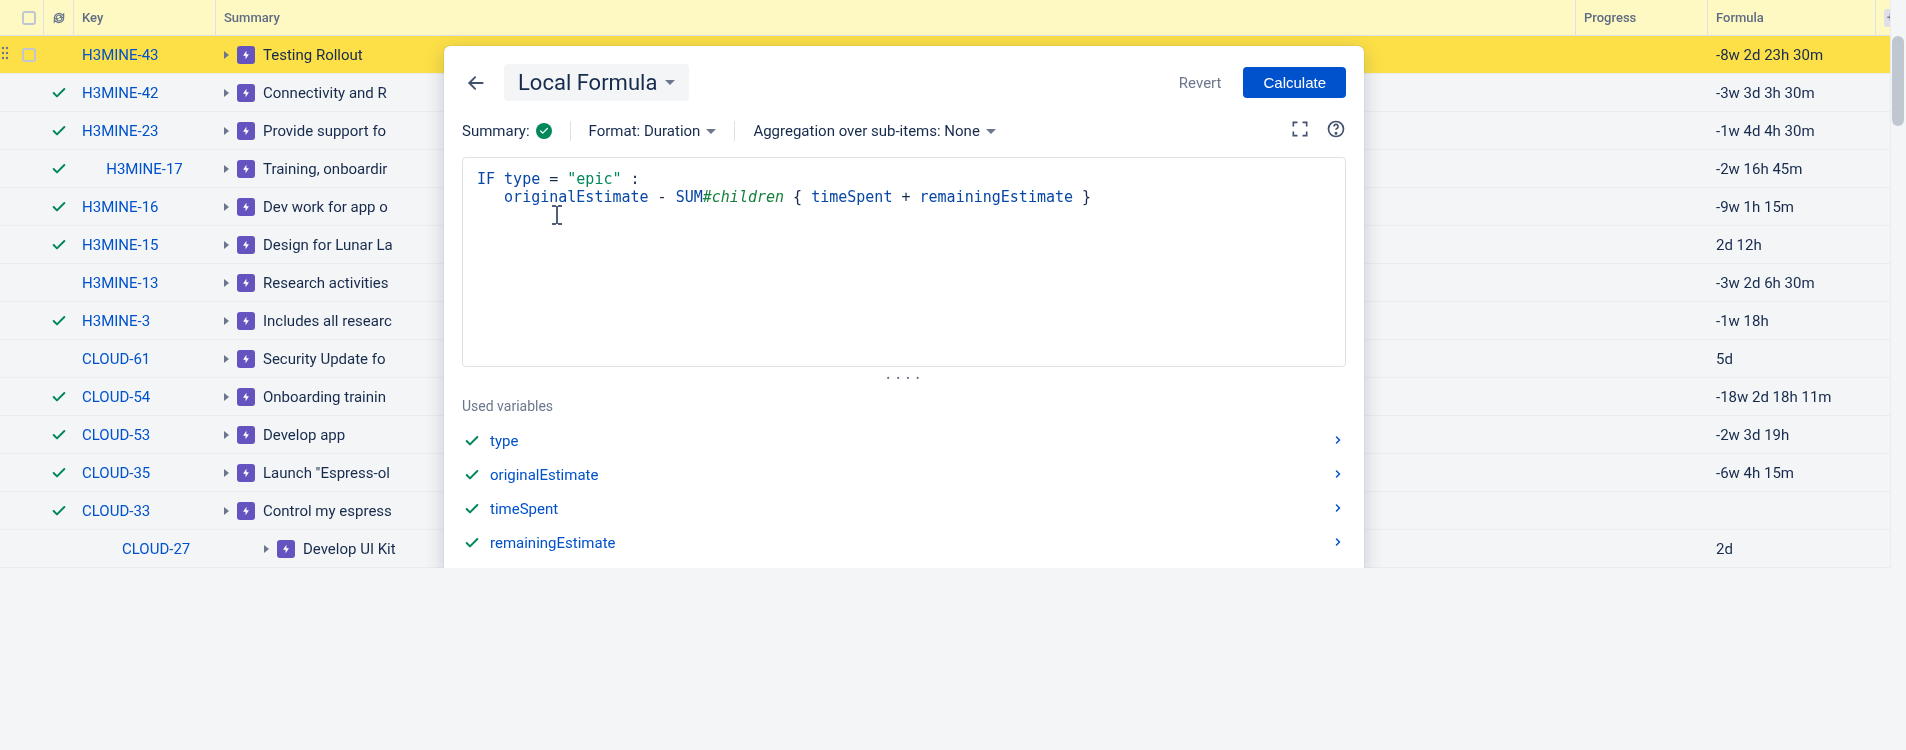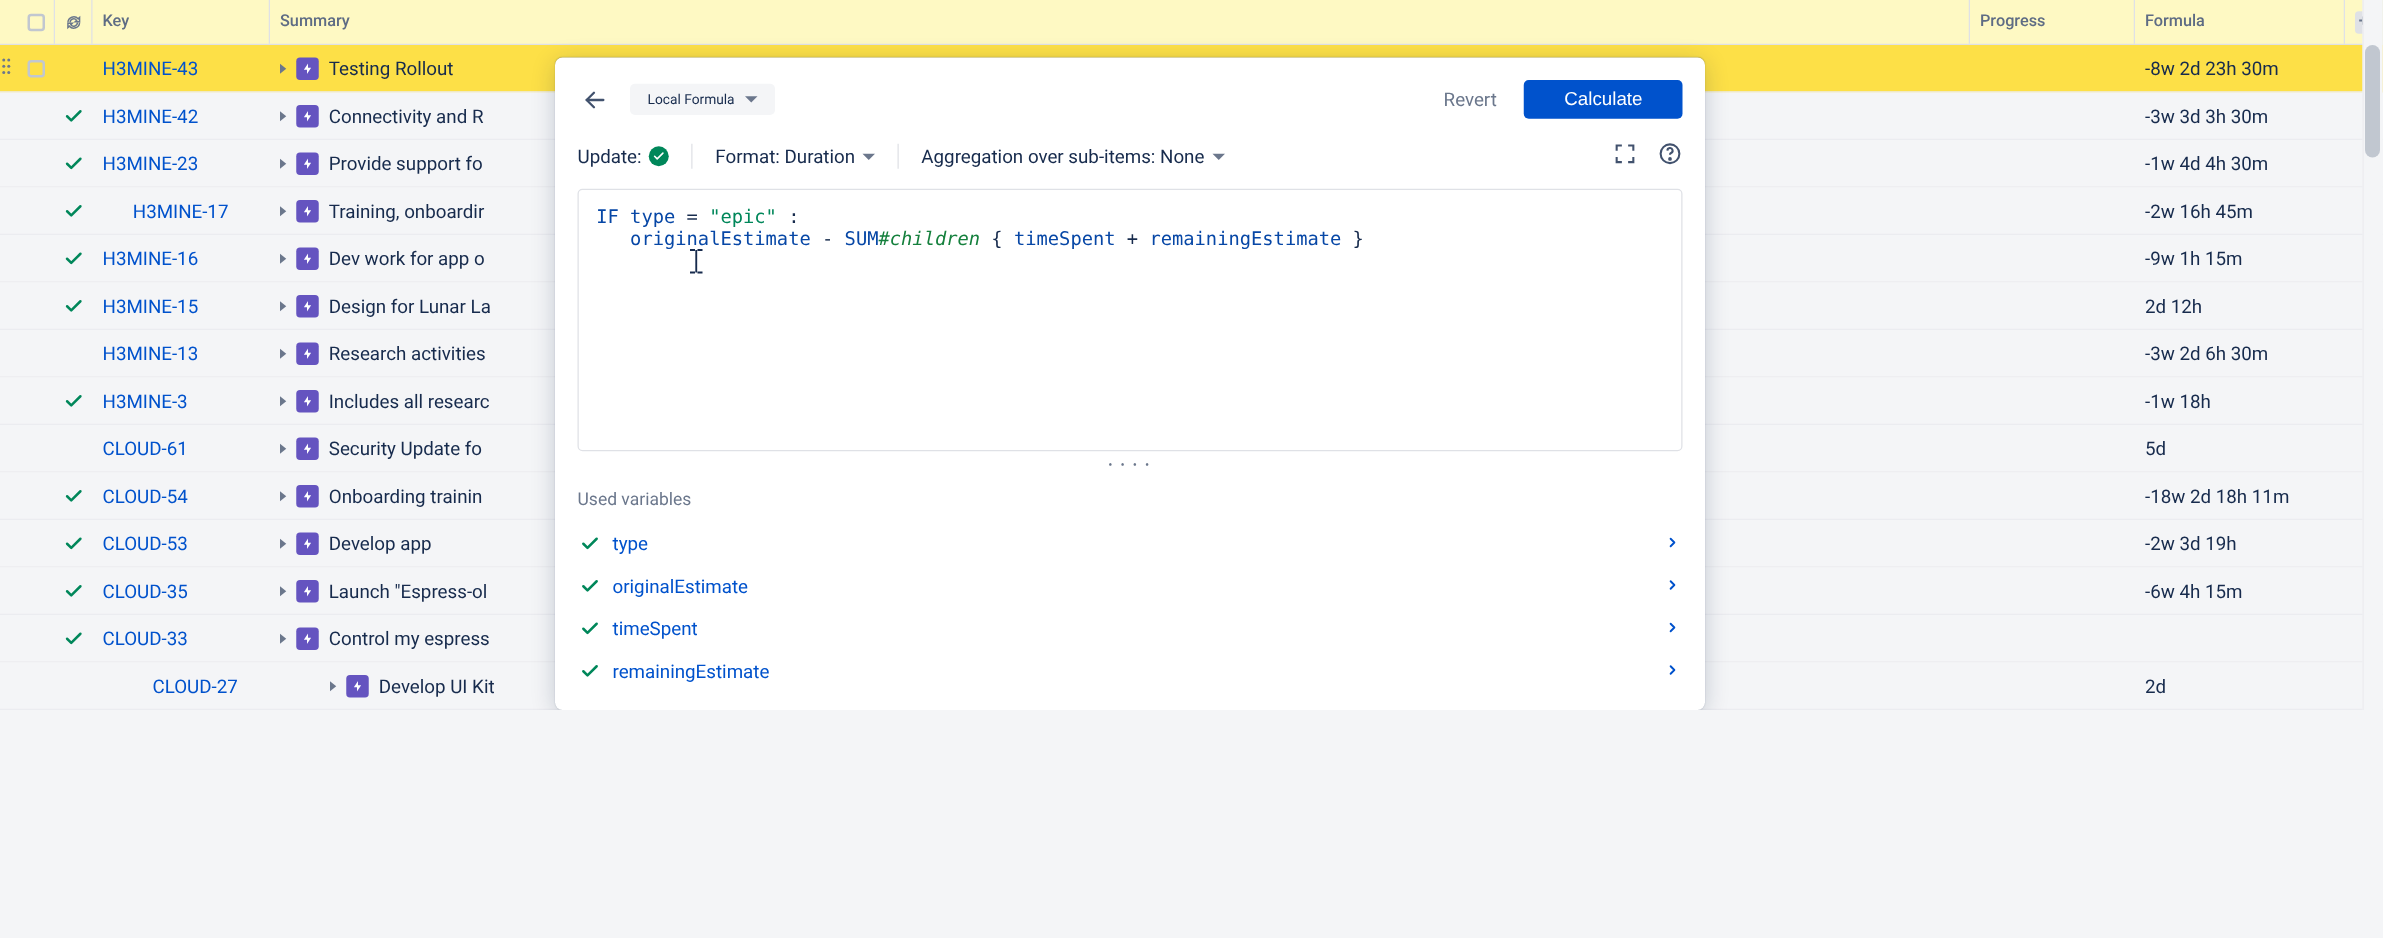--- a/index.html
+++ b/index.html
@@ -69,25 +69,25 @@
     left:444px;
     width:920px;
     background:#fff;
     border-radius:6px;
     box-shadow:0 4px 20px rgba(9,30,66,0.2), 0 0 1px rgba(9,30,66,0.3);
     padding:18px 18px 14px 18px;
   }
   .pop-header {display:flex;align-items:center;gap:14px;margin-bottom:18px;}
   .back-btn {width:28px;height:28px;display:flex;align-items:center;justify-content:center;cursor:pointer;}
   .title-chip {
-    background:#f4f5f7;padding:6px 14px;border-radius:4px;font-size:11px;display:flex;align-items:center;gap:8px;
+    background:#f4f5f7;padding:6px 14px;border-radius:4px;font-size:22px;display:flex;align-items:center;gap:8px;
   }
   .pop-actions {margin-left:auto;display:flex;gap:12px;align-items:center;}
   .revert {color:#6b778c;font-size:15px;padding:6px 10px;}
-  .calculate {background:#0052cc;color:#fff;font-size:15px;font-weight:500;padding:7px 32px;border-radius:4px;border:none;}
+  .calculate {background:#0052cc;color:#fff;font-size:15px;font-weight:500;padding:7px 20px;border-radius:4px;border:none;}
   .opt-row {display:flex;align-items:center;gap:18px;font-size:15px;color:#172b4d;margin-bottom:14px;}
   .opt-row .div {width:1px;height:20px;background:#dfe1e6;}
   .status-dot {width:16px;height:16px;border-radius:50%;background:#00875a;display:inline-flex;align-items:center;justify-content:center;}
   .status-dot svg{width:10px;height:10px;}
   .opt-label{display:flex;align-items:center;gap:6px;}
   .opt-actions{margin-left:auto;display:flex;gap:16px;}
   .editor {
     border:1px solid #dfe1e6;border-radius:4px;height:210px;padding:12px 14px;
     font-family:"SF Mono",Consolas,Menlo,monospace;font-size:15px;position:relative;
   }
@@ -482,21 +482,21 @@
         <span>Local Formula</span>
         <span class="chev-down-sm"></span>
       </div>
       <div class="pop-actions">
         <span class="revert">Revert</span>
         <button class="calculate">Calculate</button>
       </div>
     </div>
     <div class="opt-row">
       <span class="opt-label">
-        <span>Update:</span>
+        <span>Summary:</span>
         <span class="status-dot">
           <svg viewBox="0 0 24 24" fill="none" stroke="#fff" stroke-width="3" stroke-linecap="round" stroke-linejoin="round">
               <polyline points="20 6 9 17 4 12"></polyline>
             </svg>
         </span>
       </span>
       <span class="div"></span>
       <span class="opt-label">
         <span>Format: Duration</span>
         <span class="chev-down-sm"></span>

